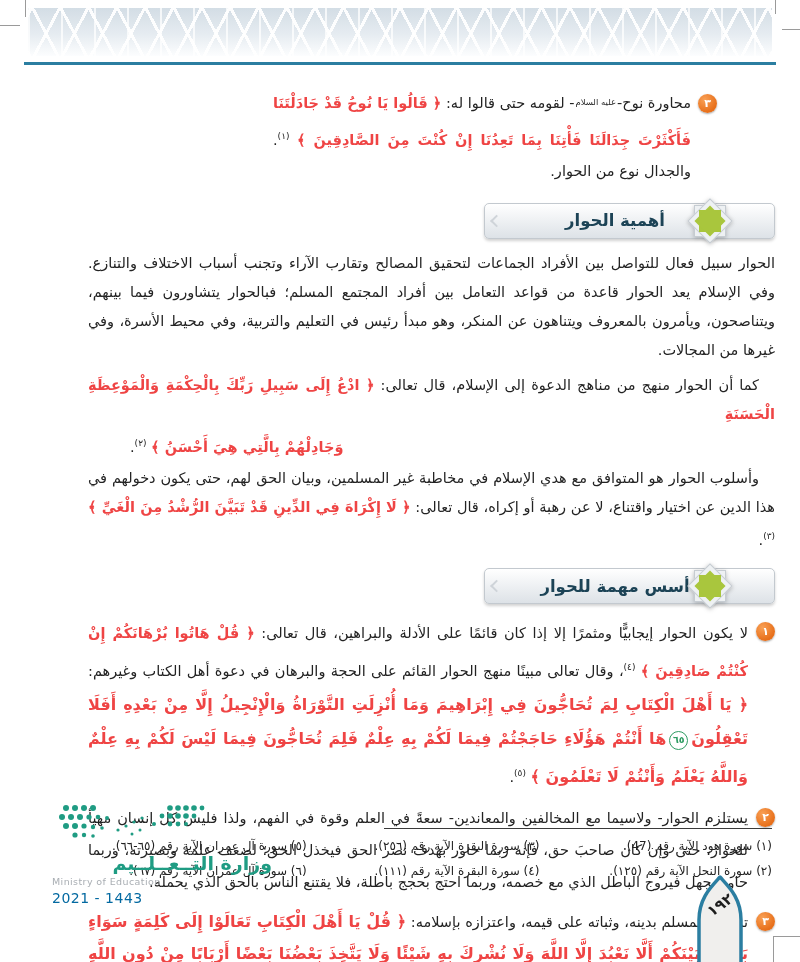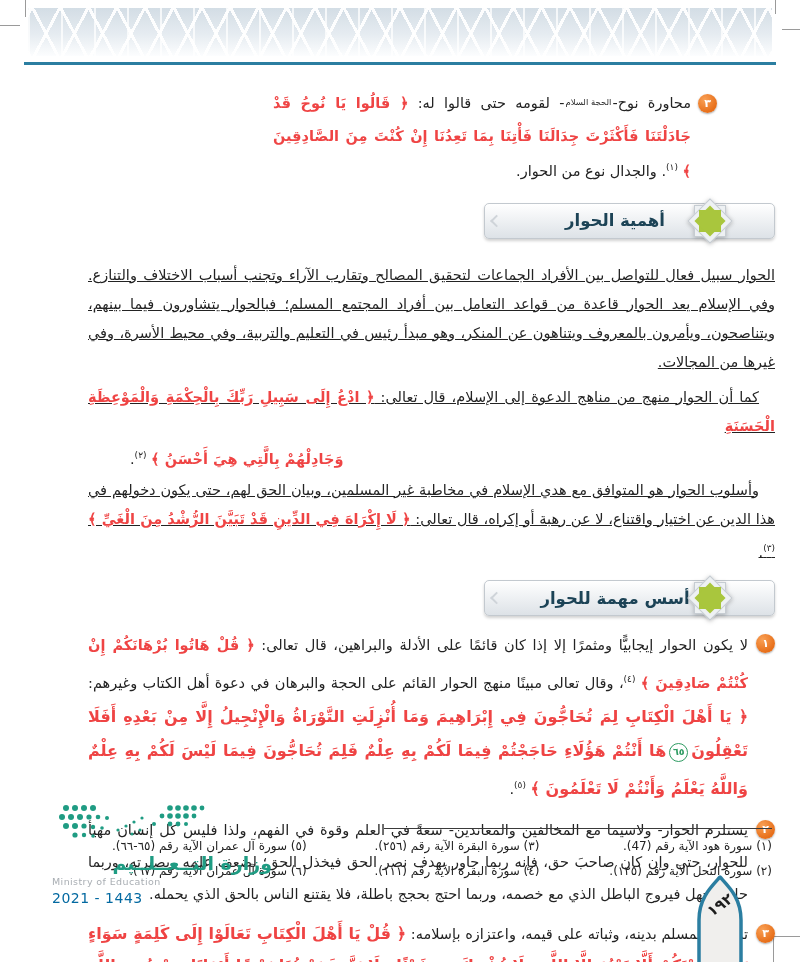--- a/index.html
+++ b/index.html
@@ -51,21 +51,21 @@
     transform:translateY(-50%) rotate(45deg);
   }
   .octostar{
     position:absolute;right:40px;top:50%;transform:translateY(-50%);
     width:48px;height:48px;filter:drop-shadow(0 1px 2px rgba(0,0,0,.25));
   }
   .octostar .sq{position:absolute;inset:8px;background:#eef1f3;border:1px solid #c6ccd2;}
   .octostar .sq.r45{transform:rotate(45deg);}
   .octostar .g{position:absolute;inset:13px;background:#a9c63d;}
   .octostar .g.r45{transform:rotate(45deg);}
-  p.para{margin:22px 0 0;line-height:29px;text-decoration:underline;}
+  p.para{margin:10px 0 0;line-height:29px;}
   p.indent{text-indent:16px;}
   .line-left{text-align:left;line-height:29px;margin-left:42px;}
   .li{display:flex;gap:8px;margin:8px 0 0;}
   .li .body{flex:1;line-height:32px;}
   .li.first .body{line-height:34px;}
   .li.third .body{line-height:31px;}
   .ayah{
     display:inline-block;min-width:17px;height:17px;line-height:15px;
     border:1.3px solid #2f9c63;border-radius:50%;font-size:9.5px;font-weight:bold;
     color:#2f9c63;text-align:center;vertical-align:middle;margin:0 3px;
@@ -92,21 +92,21 @@
 <div class="mark" style="left:773px;top:936px;width:27px;height:1px;"></div>
 <div class="mark" style="left:773px;top:936px;width:1px;height:26px;"></div>
 
 <div class="pattern-band"></div>
 <div class="teal-rule"></div>
 
 <div class="content">
 
   <div class="intro">
     <span class="num-bullet">٣</span>
-    <span class="body"><span>محاورة نوح-</span><span class="honorific">الحجة السلام</span><span>- لقومه حتى قالوا له: </span><span class="quran">﴿ قَالُوا يَا نُوحُ قَدْ جَادَلْتَنَا فَأَكْثَرْتَ جِدَالَنَا فَأْتِنَا بِمَا تَعِدُنَا إِنْ كُنْتَ مِنَ الصَّادِقِينَ ﴾</span> <sup>(١)</sup><span>. والجدال نوع من الحوار.</span></span>
+    <span class="body"><span>محاورة نوح-</span><span class="honorific">عليه السلام</span><span>- لقومه حتى قالوا له: </span><span class="quran">﴿ قَالُوا يَا نُوحُ قَدْ جَادَلْتَنَا فَأَكْثَرْتَ جِدَالَنَا فَأْتِنَا بِمَا تَعِدُنَا إِنْ كُنْتَ مِنَ الصَّادِقِينَ ﴾</span> <sup>(١)</sup><span>. والجدال نوع من الحوار.</span></span>
   </div>
 
   <div class="section-head">
     <div class="badge">
       <span class="notch"></span>
       <span>أهمية الحوار</span>
       <span class="octostar">
         <span class="sq"></span>
           <span class="sq r45"></span>
         <span class="g"></span>

